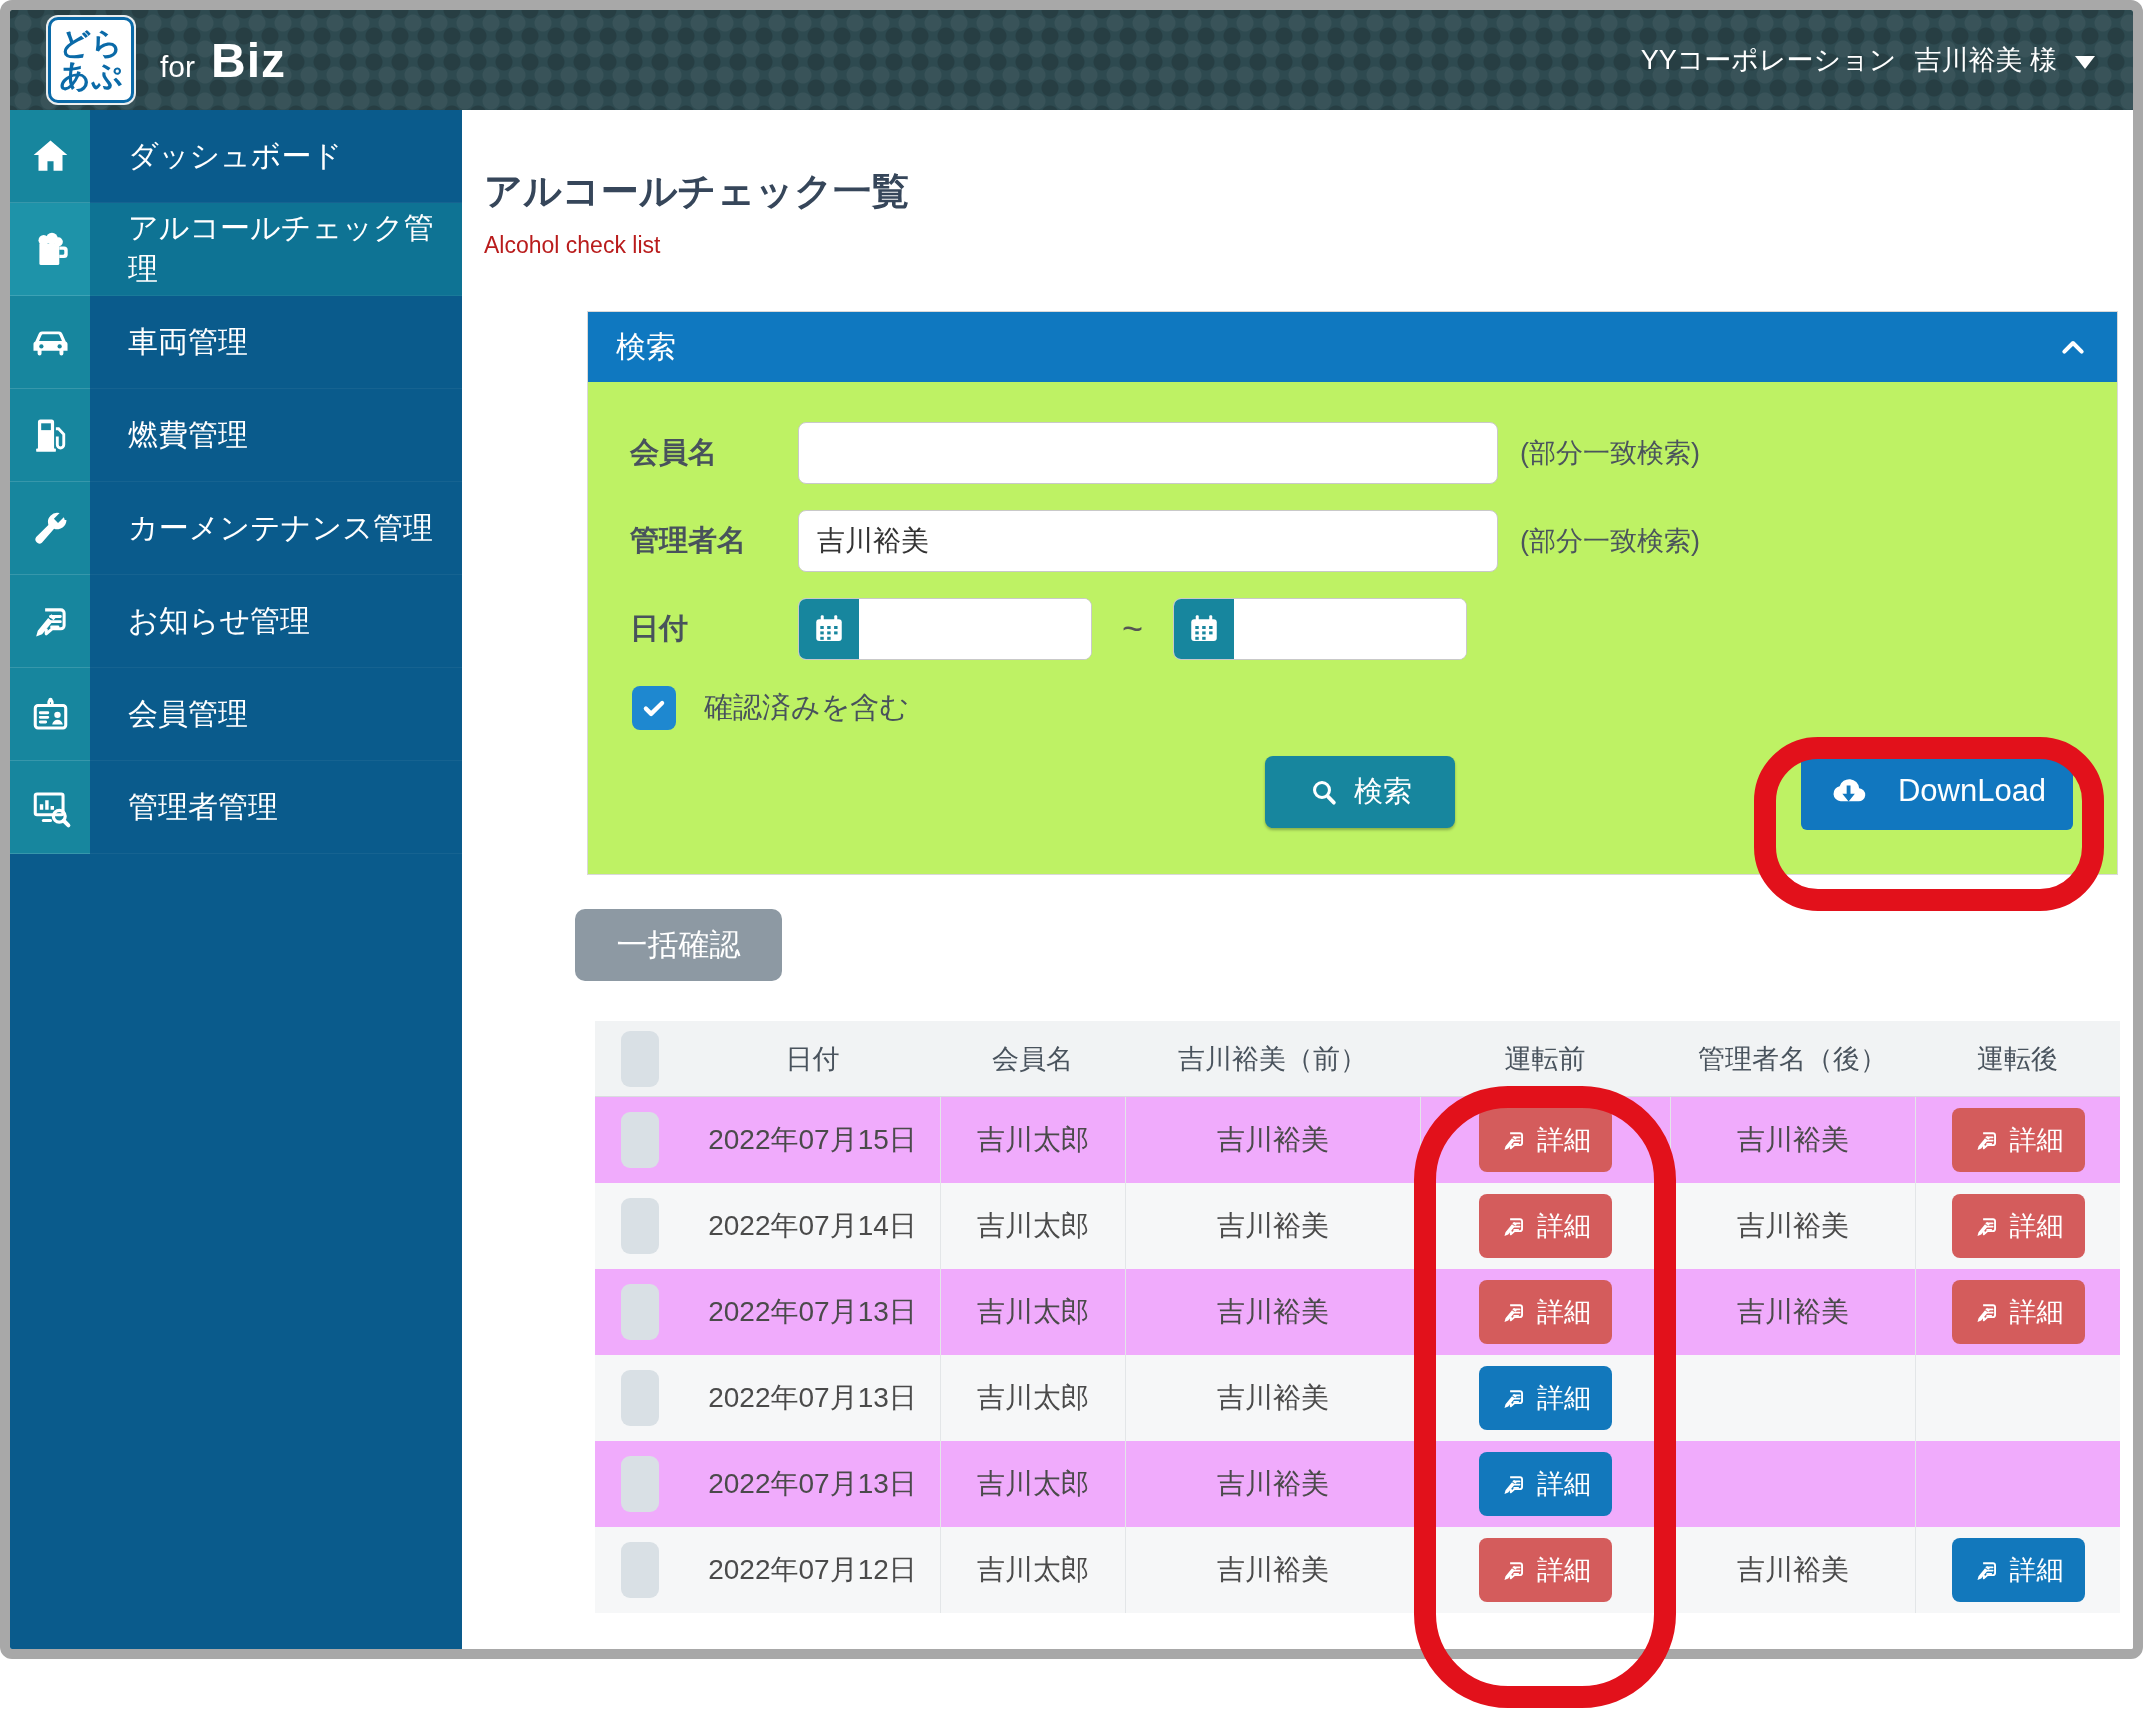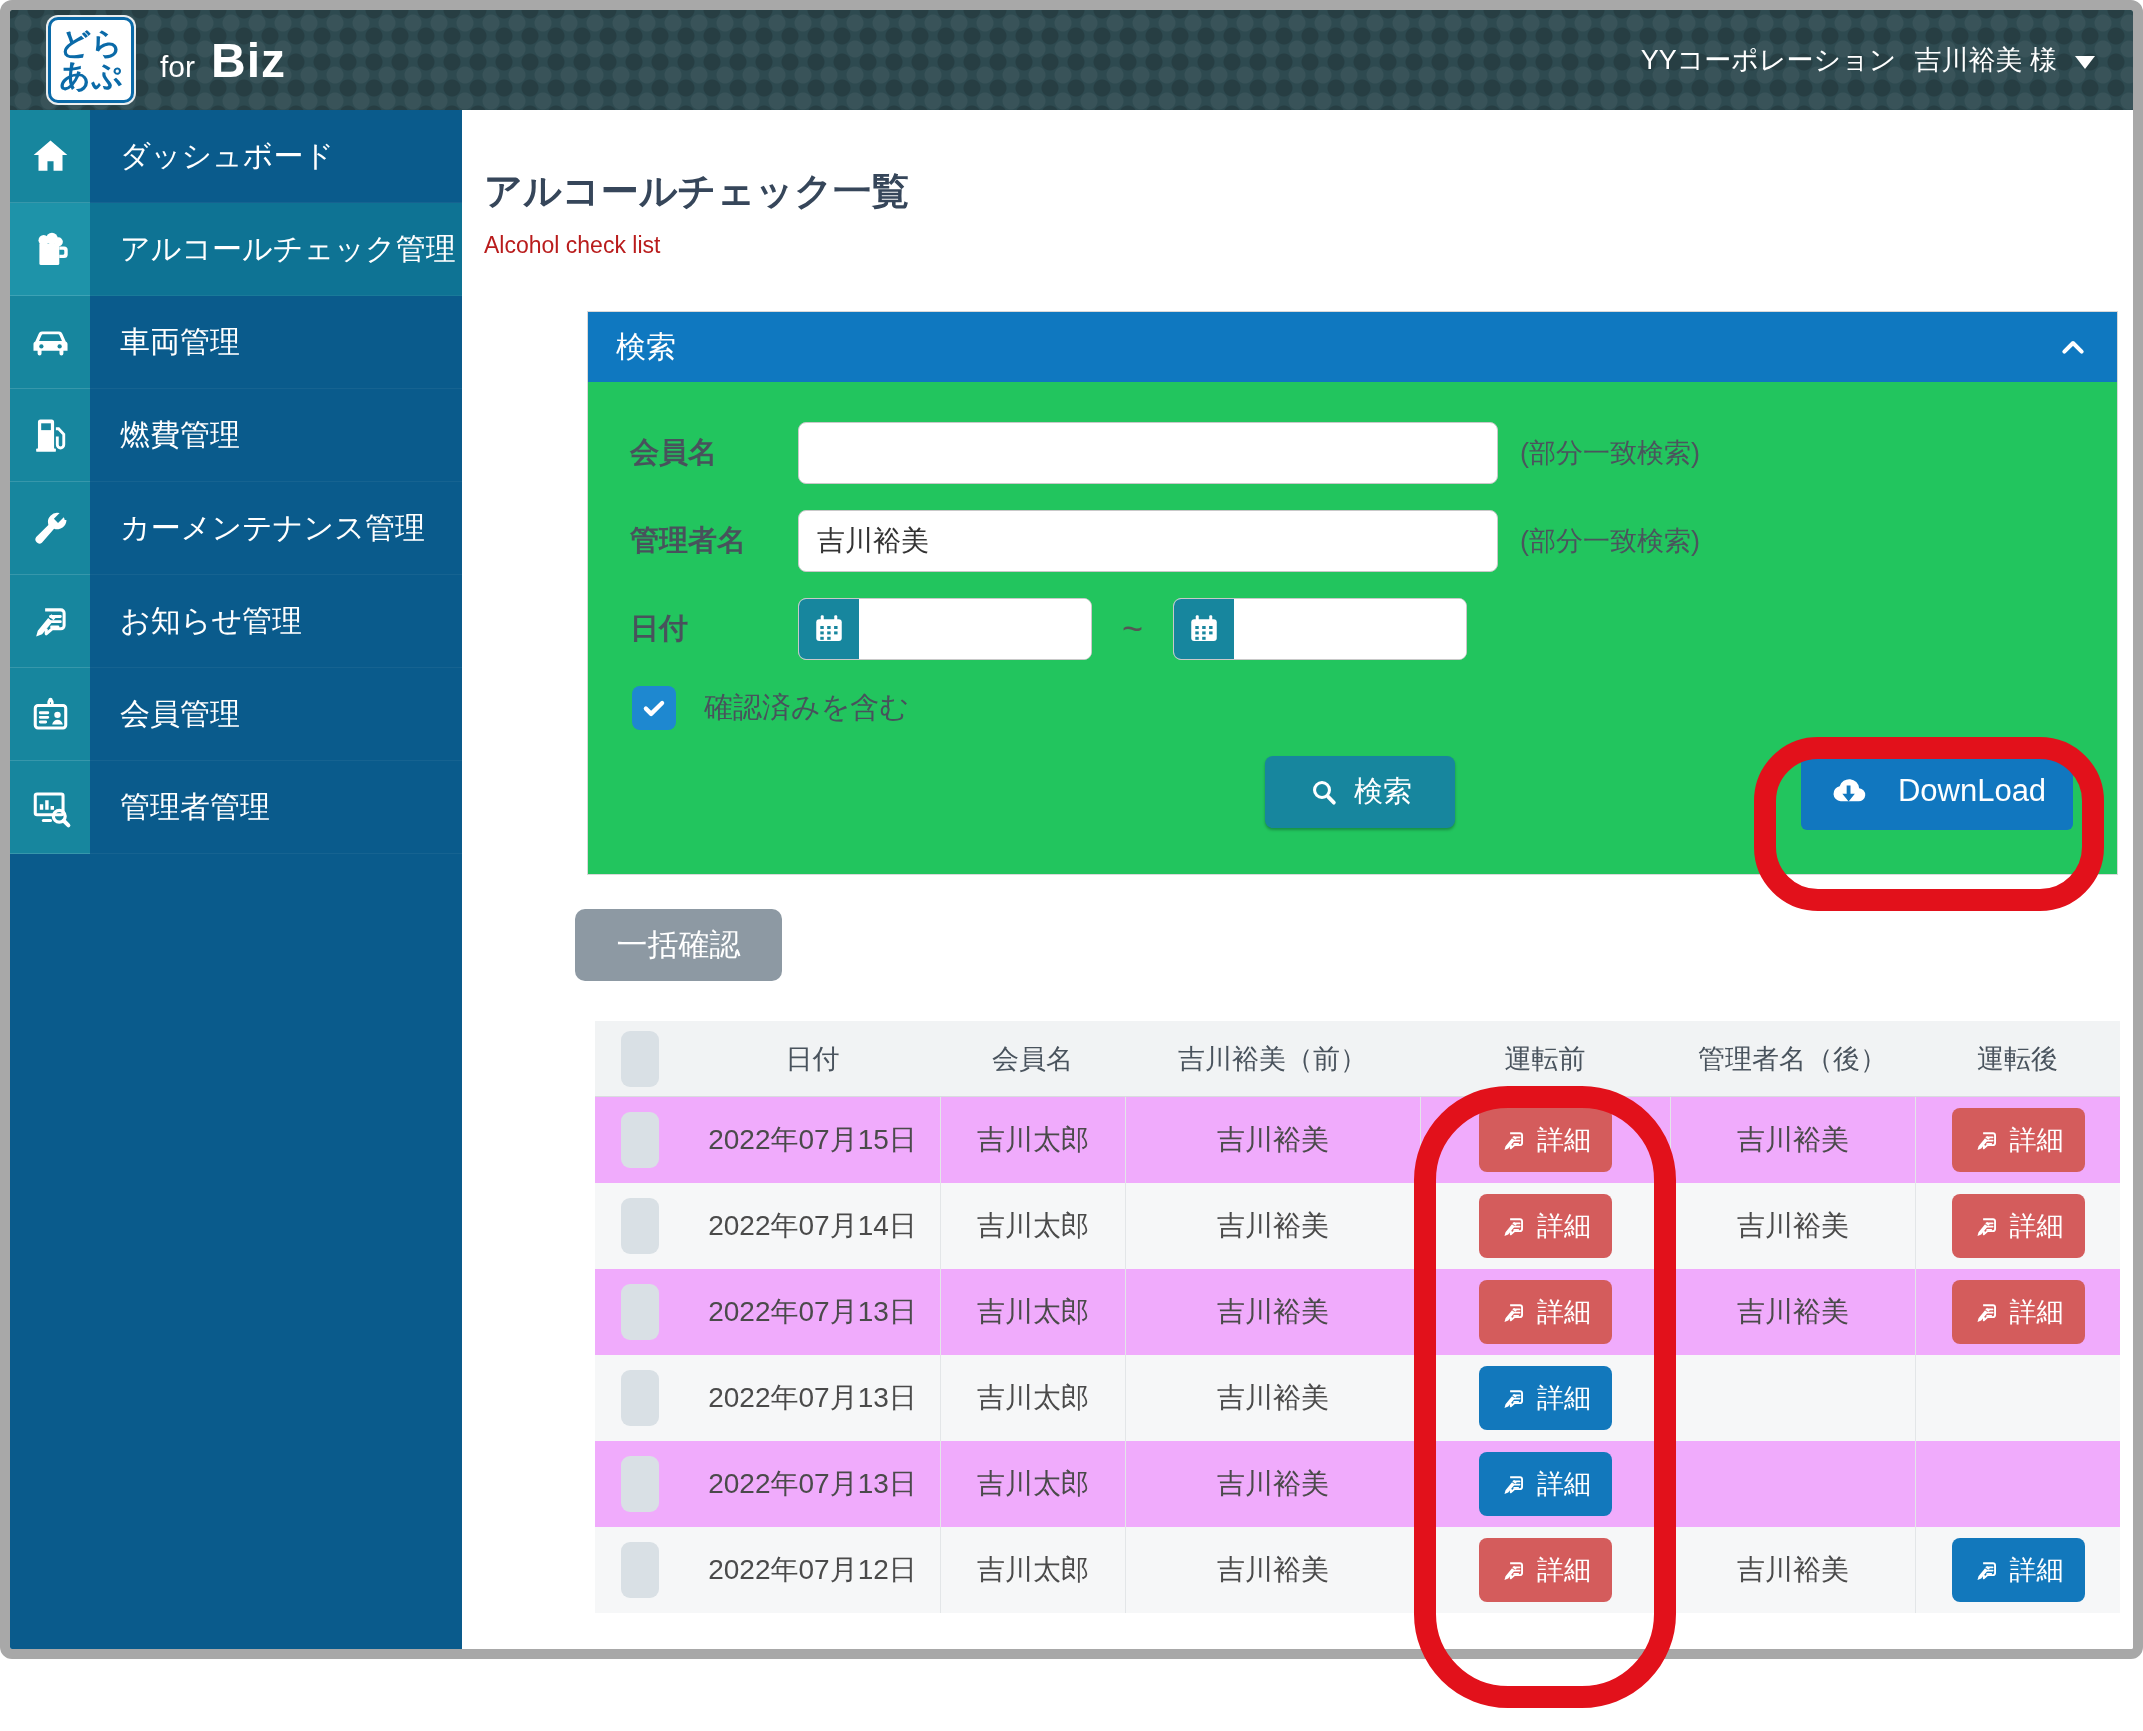--- a/index.html
+++ b/index.html
@@ -29,34 +29,34 @@
   .caret-down{ width:0; height:0; border-left:10px solid transparent; border-right:10px solid transparent;
                border-top:13px solid #fff; margin-top:4px; }
 
   
   .body-row{ display:flex; height:1539px; }
   .sidebar{ width:452px; flex-shrink:0; background:#0a5b8c; display:flex; flex-direction:column; }
   .nav-item{ height:93px; display:flex; cursor:pointer; }
   .nav-icon{ width:80px; background:#17869e; display:flex; align-items:center; justify-content:center;
              border-bottom:1px solid rgba(255,255,255,.14); flex-shrink:0; }
   .nav-icon svg{ width:43px; height:43px; color:#fff; }
-  .nav-label{ flex:1; display:flex; align-items:center; padding-left:30px; color:#fff; font-size:30px;
+  .nav-label{ flex:1; display:flex; align-items:center; padding-left:38px; color:#fff; font-size:30px;
               border-bottom:1px solid rgba(255,255,255,.05); }
   .nav-item.active .nav-icon{ background:#1e93a9; }
   .nav-item.active .nav-label{ background:#0e7394; }
 
   .content{ flex:1; background:#fff; position:relative; overflow:hidden; }
 
   
   .page-head{ padding:56px 0 0 22px; }
   .page-title{ font-size:38px; font-weight:bold; color:#36465a; }
   .page-subtitle{ margin-top:15px; font-size:23px; color:#b91c1c; }
 
   
-  .search-panel{ margin:52px 15px 0 125px; border:1px solid #d9d9d9; background:#22c55e; }
+  .search-panel{ margin:52px 15px 0 125px; border:1px solid #d9d9d9; background:#bef264; }
   .sp-header{ height:70px; background:#0f78c0; color:#fff; font-size:30px;
               display:flex; align-items:center; justify-content:space-between; padding:0 28px; cursor:pointer; }
   .sp-header svg{ width:32px; height:32px; color:#fff; }
   .sp-body{ padding:40px 40px 26px 42px; }
   .field-row{ display:flex; align-items:center; margin-bottom:26px; }
   .field-label{ width:168px; font-size:29px; font-weight:bold; color:#48525c; flex-shrink:0; }
   .text-input{ width:700px; height:62px; border:1px solid #c9c9c9; border-radius:8px; background:#fff;
                font-size:28px; padding:0 18px; color:#333;
                font-family:"Liberation Sans","DejaVu Sans",sans-serif; }
   .field-hint{ margin-left:22px; font-size:27px; color:#4b545d; }

